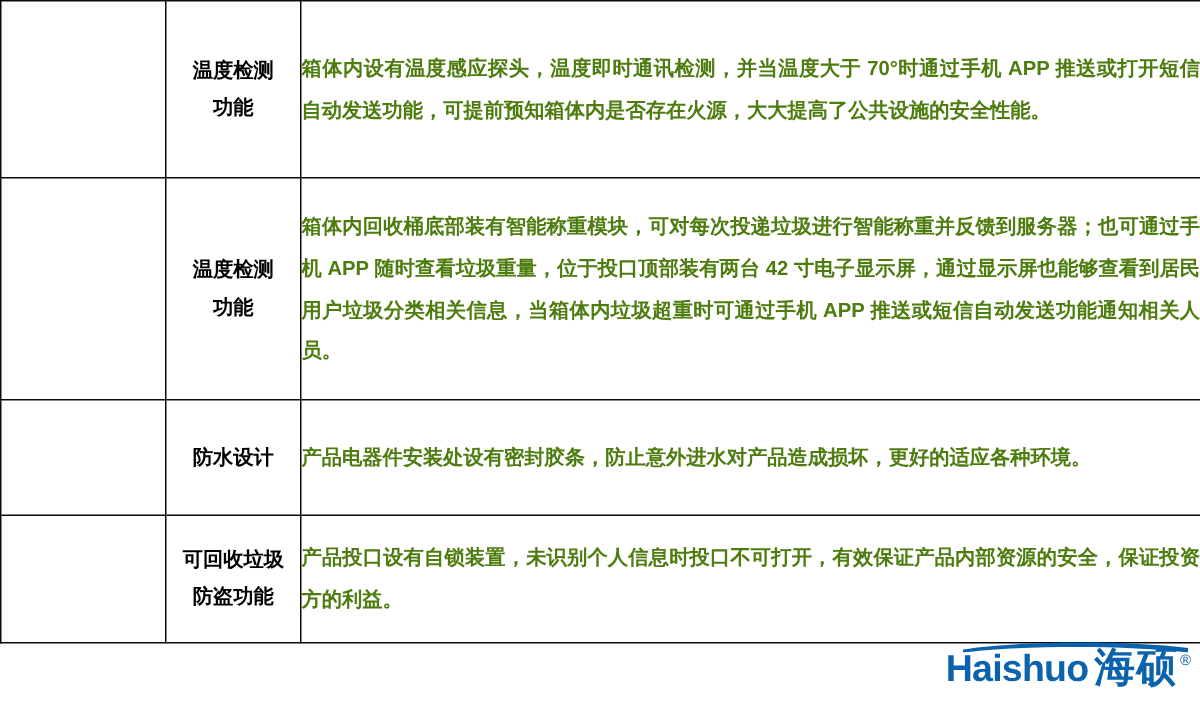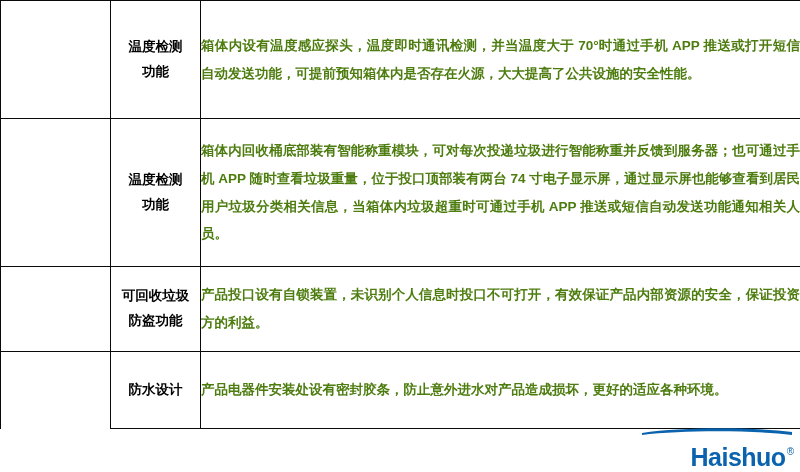--- a/index.html
+++ b/index.html
@@ -55,21 +55,21 @@
     line-height: 2.05;
     padding: 9px 8px 9px 7px;
     text-align: justify;
     text-justify: inter-ideograph;
     font-weight: 600;
   }
 
   .logo-area {
     position: absolute;
     right: 6px;
-    bottom: 2px;
+    bottom: 13px;
     display: flex;
     align-items: flex-end;
     height: 42px;
   }
   .logo-text {
     font-family: "Liberation Sans", sans-serif;
     font-weight: bold;
     font-size: 25px;
     letter-spacing: -0.5px;
     color: #0b63ad;
@@ -121,44 +121,45 @@
         </td>
         <td class="desc">箱体内设有温度感应探头，温度即时通讯检测，并当温度大于 70°时通过手机 APP 推送或打开短信自动发送功能，可提前预知箱体内是否存在火源，大大提高了公共设施的安全性能。</td>
       </tr>
 
       <tr style="height:148px;">
         <td class="blank"></td>
         <td class="label">
           <span class="lbl-line">温度检测</span>
           <span class="lbl-line">功能</span>
         </td>
-        <td class="desc">箱体内回收桶底部装有智能称重模块，可对每次投递垃圾进行智能称重并反馈到服务器；也可通过手机 APP 随时查看垃圾重量，位于投口顶部装有两台 74 寸电子显示屏，通过显示屏也能够查看到居民用户垃圾分类相关信息，当箱体内垃圾超重时可通过手机 APP 推送或短信自动发送功能通知相关人员。</td>
+        <td class="desc">箱体内回收桶底部装有智能称重模块，可对每次投递垃圾进行智能称重并反馈到服务器；也可通过手机 APP 随时查看垃圾重量，位于投口顶部装有两台 42 寸电子显示屏，通过显示屏也能够查看到居民用户垃圾分类相关信息，当箱体内垃圾超重时可通过手机 APP 推送或短信自动发送功能通知相关人员。</td>
+      </tr>
+
+      <tr style="height:77px;">
+        <td class="blank last"></td>
+        <td class="label">
+          <span class="lbl-line">防水设计</span>
+        </td>
+        <td class="desc">产品电器件安装处设有密封胶条，防止意外进水对产品造成损坏，更好的适应各种环境。</td>
       </tr>
 
       <tr style="height:85px;">
         <td class="blank"></td>
         <td class="label">
           <span class="lbl-line">可回收垃圾</span>
           <span class="lbl-line">防盗功能</span>
         </td>
         <td class="desc">产品投口设有自锁装置，未识别个人信息时投口不可打开，有效保证产品内部资源的安全，保证投资方的利益。</td>
       </tr>
-
-      <tr style="height:77px;">
-        <td class="blank last"></td>
-        <td class="label">
-          <span class="lbl-line">防水设计</span>
-        </td>
-        <td class="desc">产品电器件安装处设有密封胶条，防止意外进水对产品造成损坏，更好的适应各种环境。</td>
-      </tr>
     </tbody>
   </table>
 
   <svg class="logo-swoosh" viewBox="0 0 150 9" preserveAspectRatio="none">
     <path d="M0,7 C40,1 110,1 150,6 L150,9 C110,4 40,4 0,9 Z" fill="#0b63ad"></path>
   </svg>
 
   <div class="logo-area">
     <span class="logo-text">Haishuo</span>
+    <span class="logo-cn">海硕</span>
     <span class="logo-r">®</span>
   </div>
 
 </div>
 
 </body></html>

